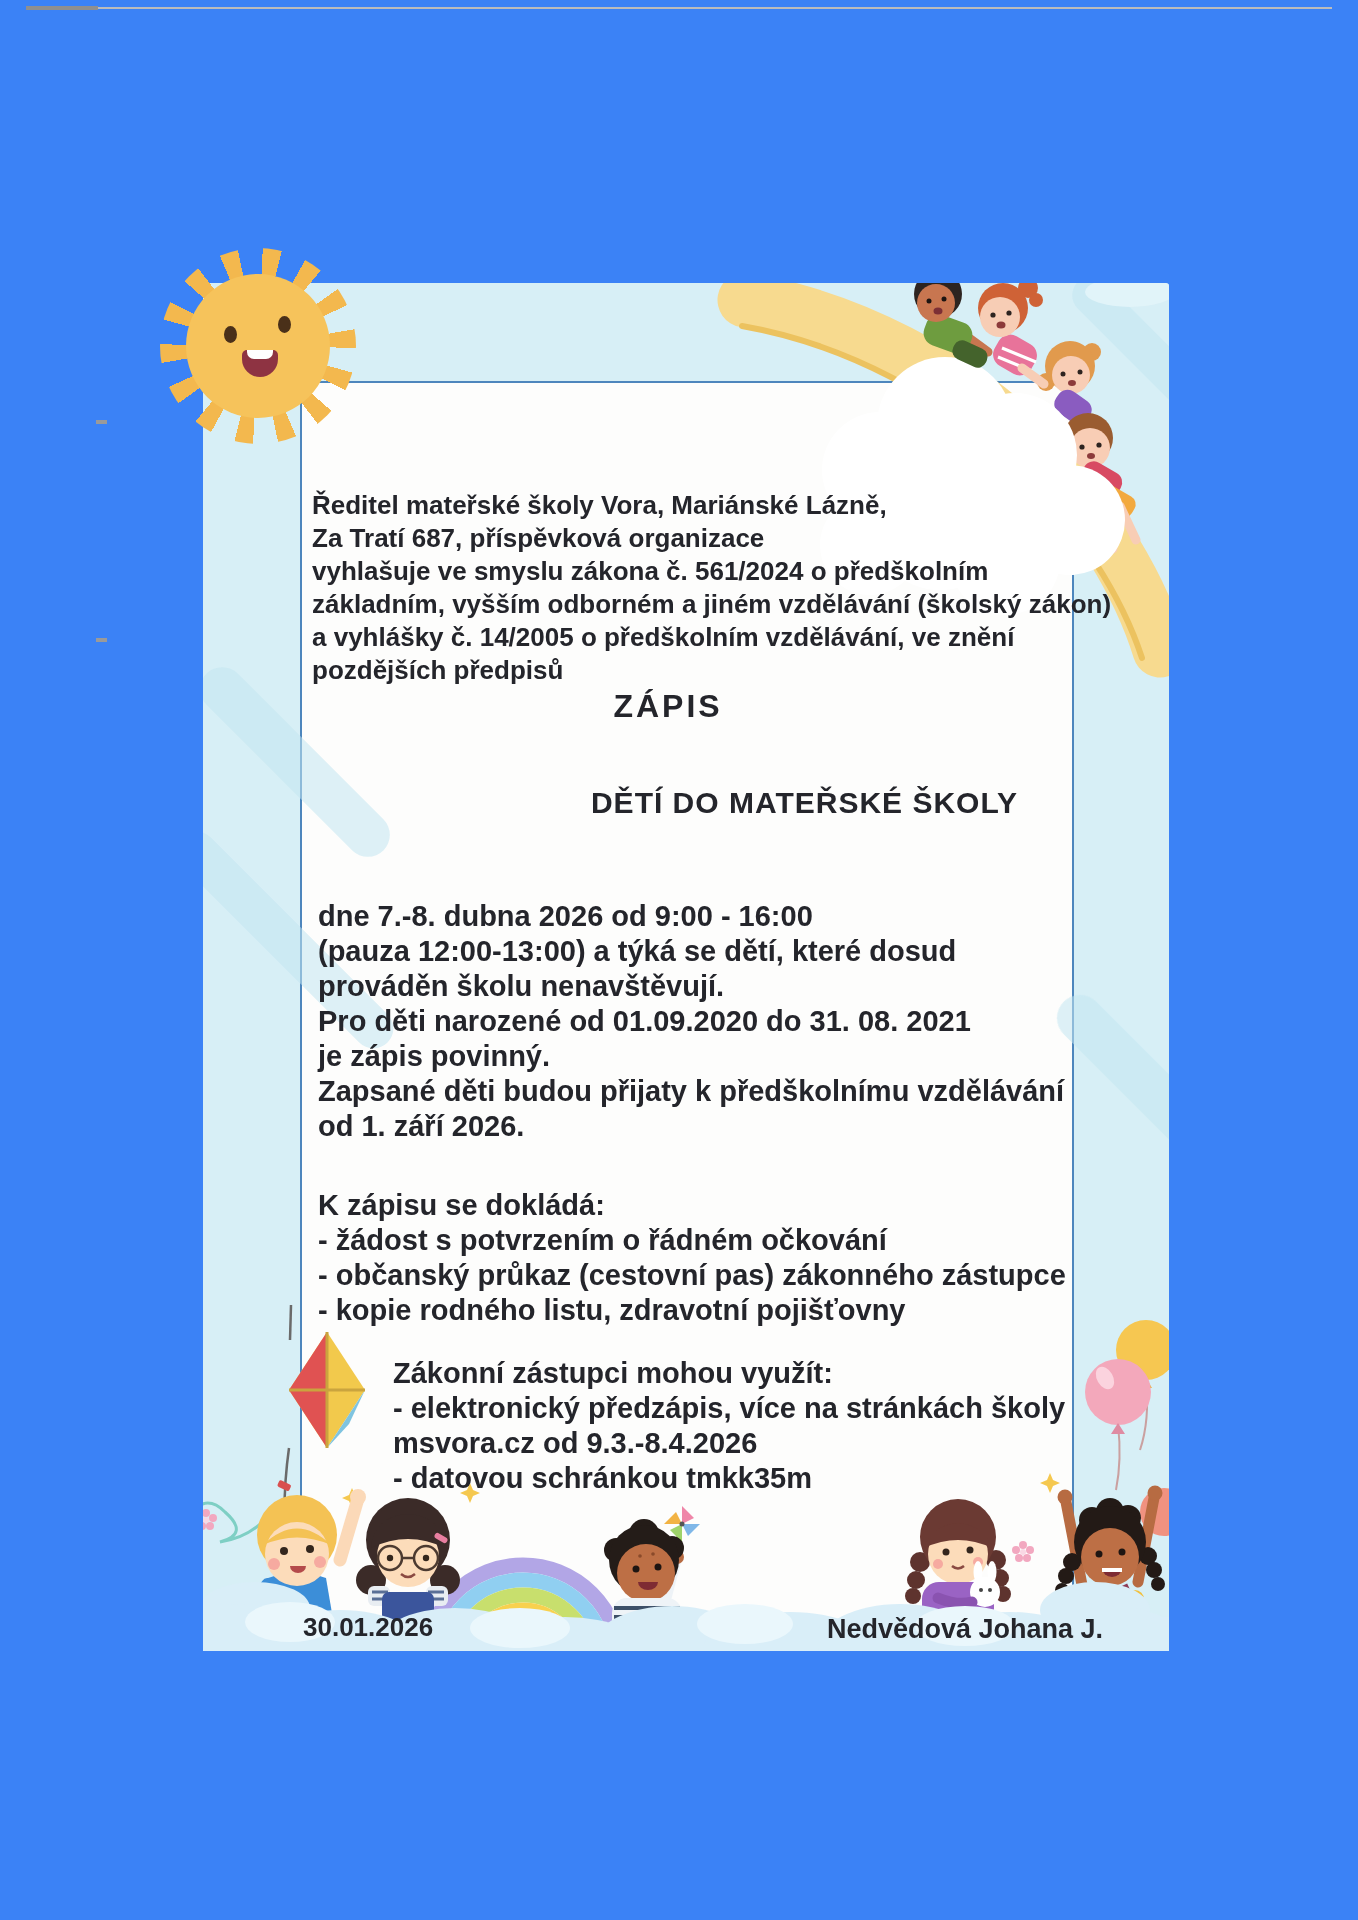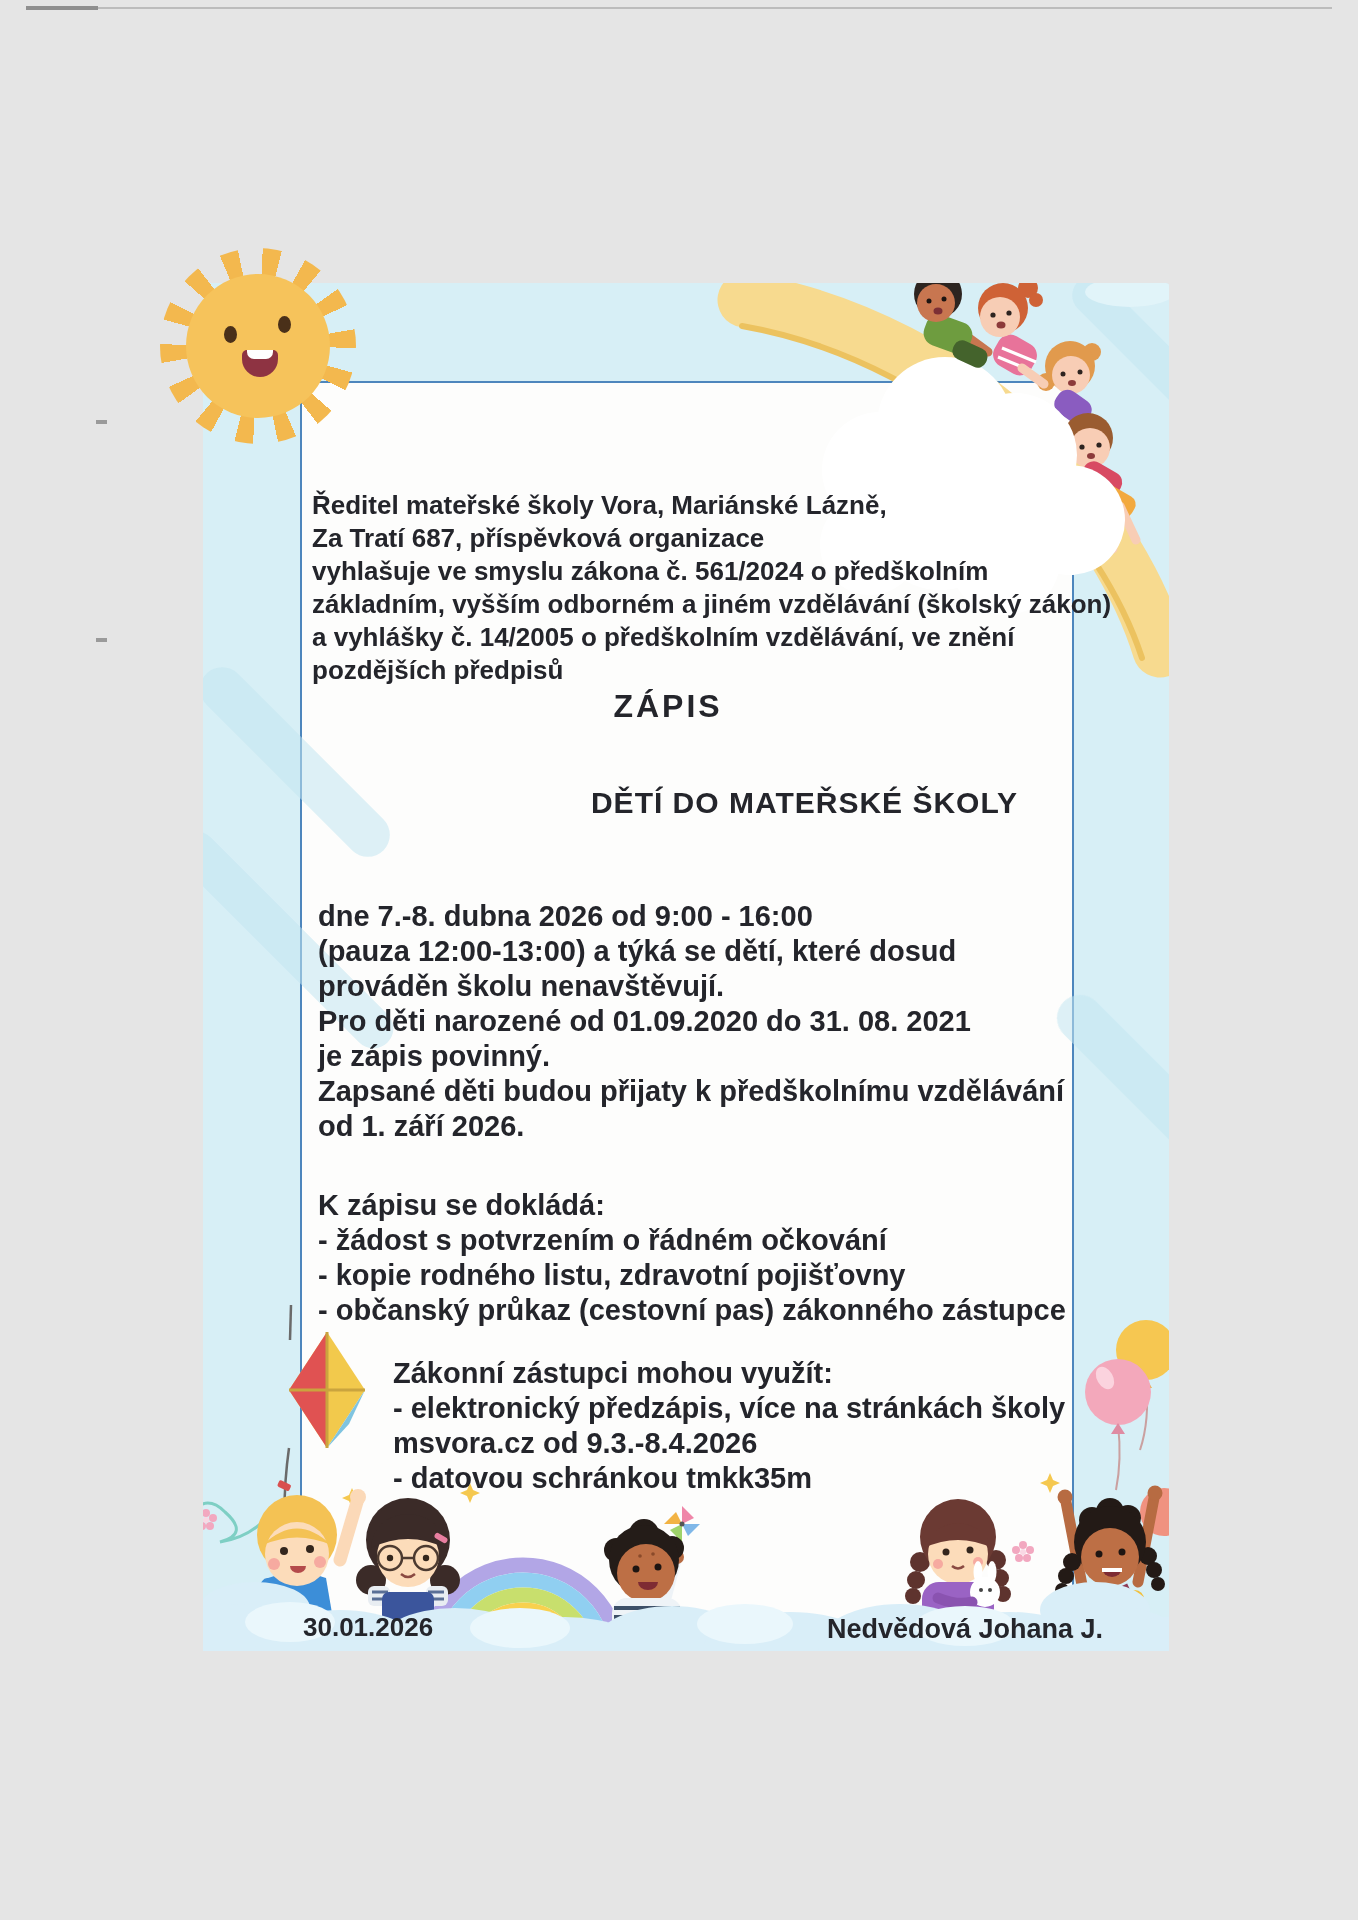--- a/index.html
+++ b/index.html
@@ -1,16 +1,16 @@
 <!DOCTYPE html>
 <html><head>
 <meta charset="utf-8">
 <style>
   html,body { margin:0; padding:0; }
-  .page { position:relative; width:1358px; height:1920px; background:#e5e5e5;
+  .page { position:relative; width:1358px; height:1920px; background:#3b82f6;
           font-family:"Liberation Sans", sans-serif; overflow:hidden; }
 
   
   .scan-line-top { position:absolute; left:26px; top:7px; width:1306px; height:2px; background:#bcbcbc; }
   .scan-dash-1 { position:absolute; left:26px; top:6px; width:72px; height:4px; background:#8f8f8f; }
   .scan-dash-2 { position:absolute; left:96px; top:420px; width:11px; height:4px; background:#9a9a9a; }
   .scan-dash-3 { position:absolute; left:96px; top:638px; width:11px; height:4px; background:#9a9a9a; }
 
   .panel { position:absolute; left:203px; top:283px; width:966px; height:1367px;
            background:#d7eff6; border-radius:3px; z-index:1; }
@@ -345,22 +345,22 @@
     <div>prováděn školu nenavštěvují.</div>
     <div>Pro děti narozené od 01.09.2020 do 31. 08. 2021</div>
     <div>je zápis povinný.</div>
     <div>Zapsané děti budou přijaty k předškolnímu vzdělávání</div>
     <div>od 1. září 2026.</div>
   </div>
 
   <div class="txt docs-block">
     <div>K zápisu se dokládá:</div>
     <div>- žádost s potvrzením o řádném očkování</div>
+    <div>- občanský průkaz (cestovní pas) zákonného zástupce</div>
     <div>- kopie rodného listu, zdravotní pojišťovny</div>
-    <div>- občanský průkaz (cestovní pas) zákonného zástupce</div>
   </div>
 
   <div class="txt elec-block">
     <div>Zákonní zástupci mohou využít:</div>
     <div>- elektronický předzápis, více na stránkách školy</div>
     <div>msvora.cz od 9.3.-8.4.2026</div>
     <div>- datovou schránkou tmkk35m</div>
   </div>
 
   <div class="txt date-line">30.01.2026</div>

